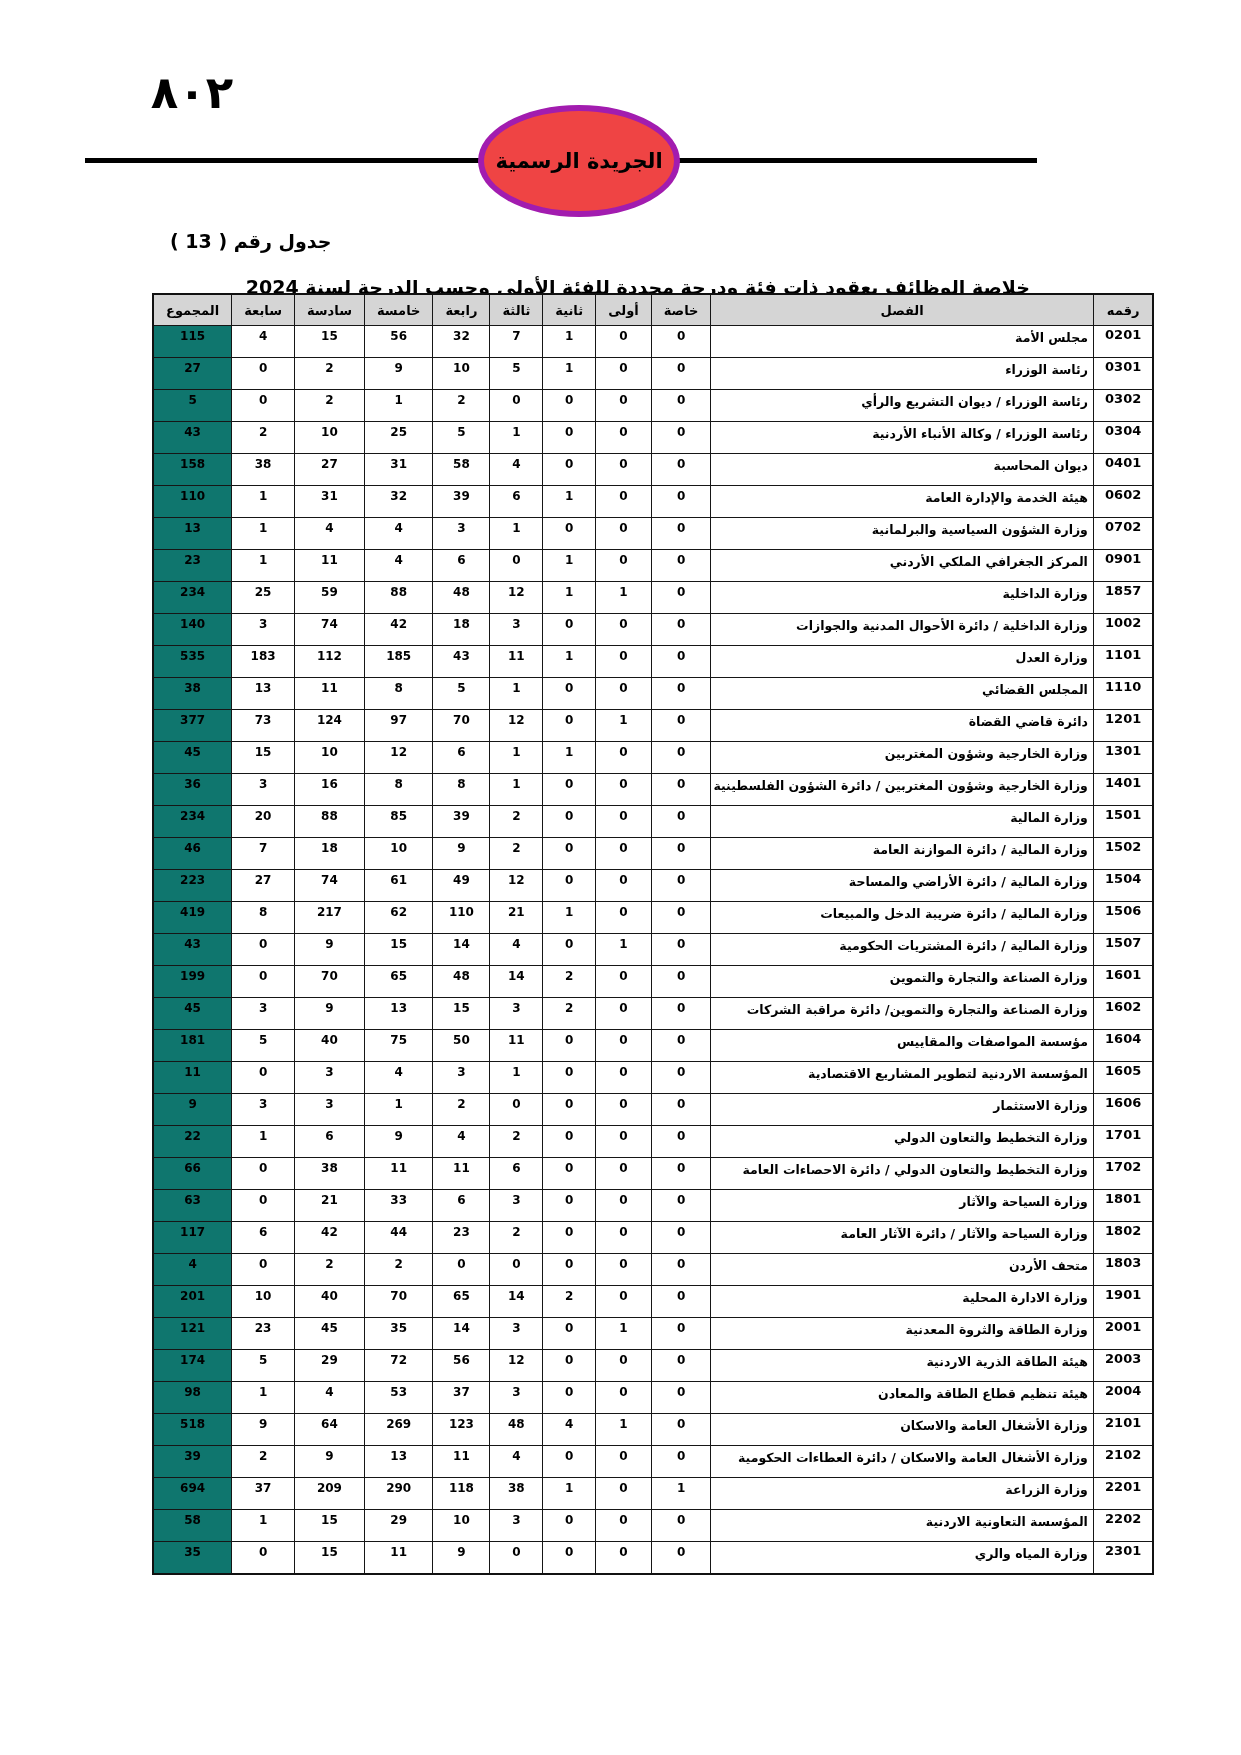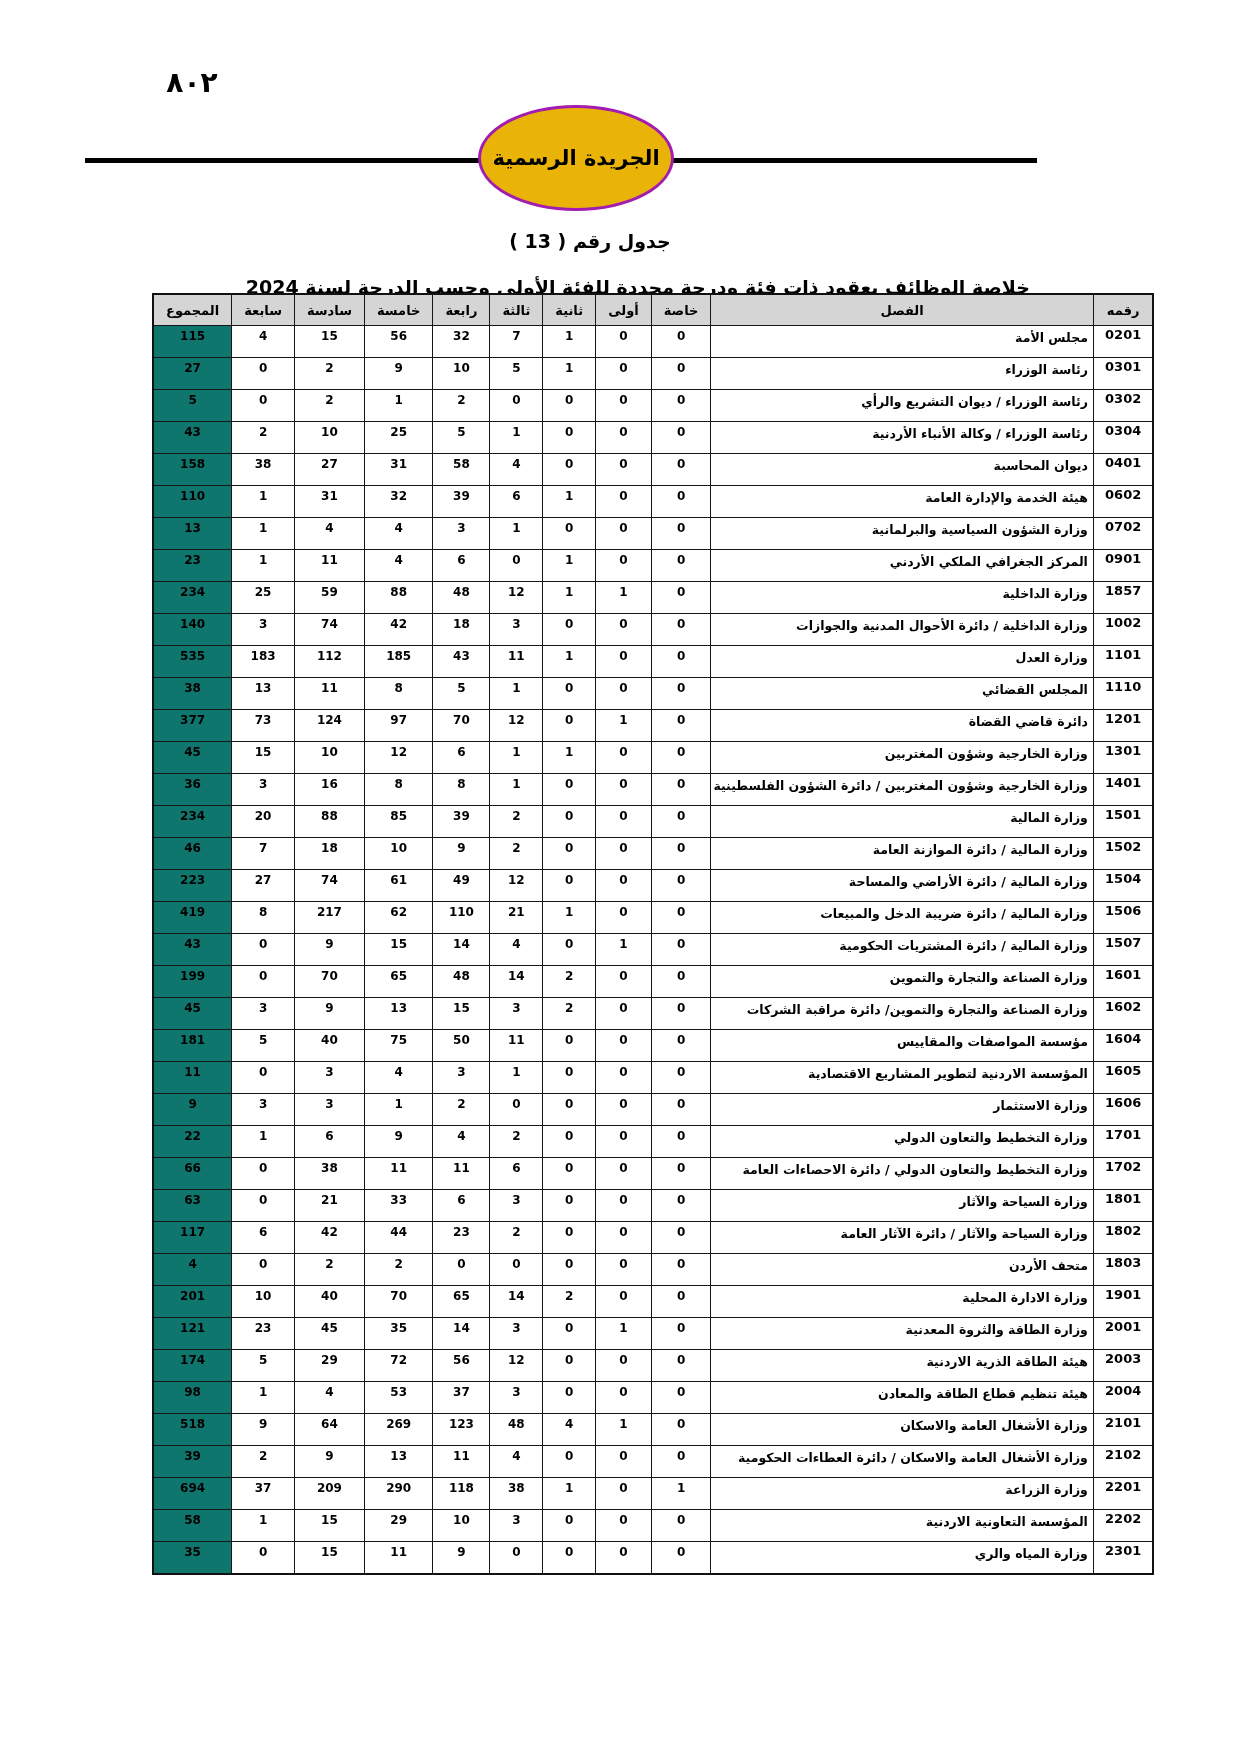--- a/index.html
+++ b/index.html
@@ -5,37 +5,37 @@
   html,body{margin:0;padding:0;background:#ffffff;}
   body{
     width:1241px;height:1755px;position:relative;
     font-family:"DejaVu Sans","Liberation Sans",sans-serif;
     color:#000;
     direction:rtl;
   }
   
   .page-num{
     position:absolute;top:66px;left:112px;width:160px;
-    text-align:center;font-size:28px;font-weight:bold;
+    text-align:center;font-size:45px;font-weight:bold;
     letter-spacing:10px;direction:rtl;
   }
   .rule{
     position:absolute;top:158px;left:85px;width:952px;height:5px;
     background:#000;z-index:1;
   }
   .oval{
     position:absolute;top:105px;left:478px;width:190px;height:100px;
-    background:#eab308;border:3px solid #a21caf;border-radius:50%;
+    background:#ef4444;border:6px solid #a21caf;border-radius:50%;
     z-index:2;display:flex;align-items:center;justify-content:center;
   }
   .oval span{font-size:21px;font-weight:bold;}
   
   .caption1{
     position:absolute;top:230px;left:170px;width:840px;
-    text-align:center;font-size:19px;font-weight:bold;
+    text-align:left;font-size:19px;font-weight:bold;
   }
   .caption2{
     position:absolute;top:276px;left:150px;width:880px;
     text-align:right;font-size:19px;font-weight:bold;
   }
   
   .tbl-wrap{position:absolute;top:293px;left:152px;}
   table{
     border-collapse:collapse;table-layout:fixed;direction:rtl;
     border:2px solid #111;

